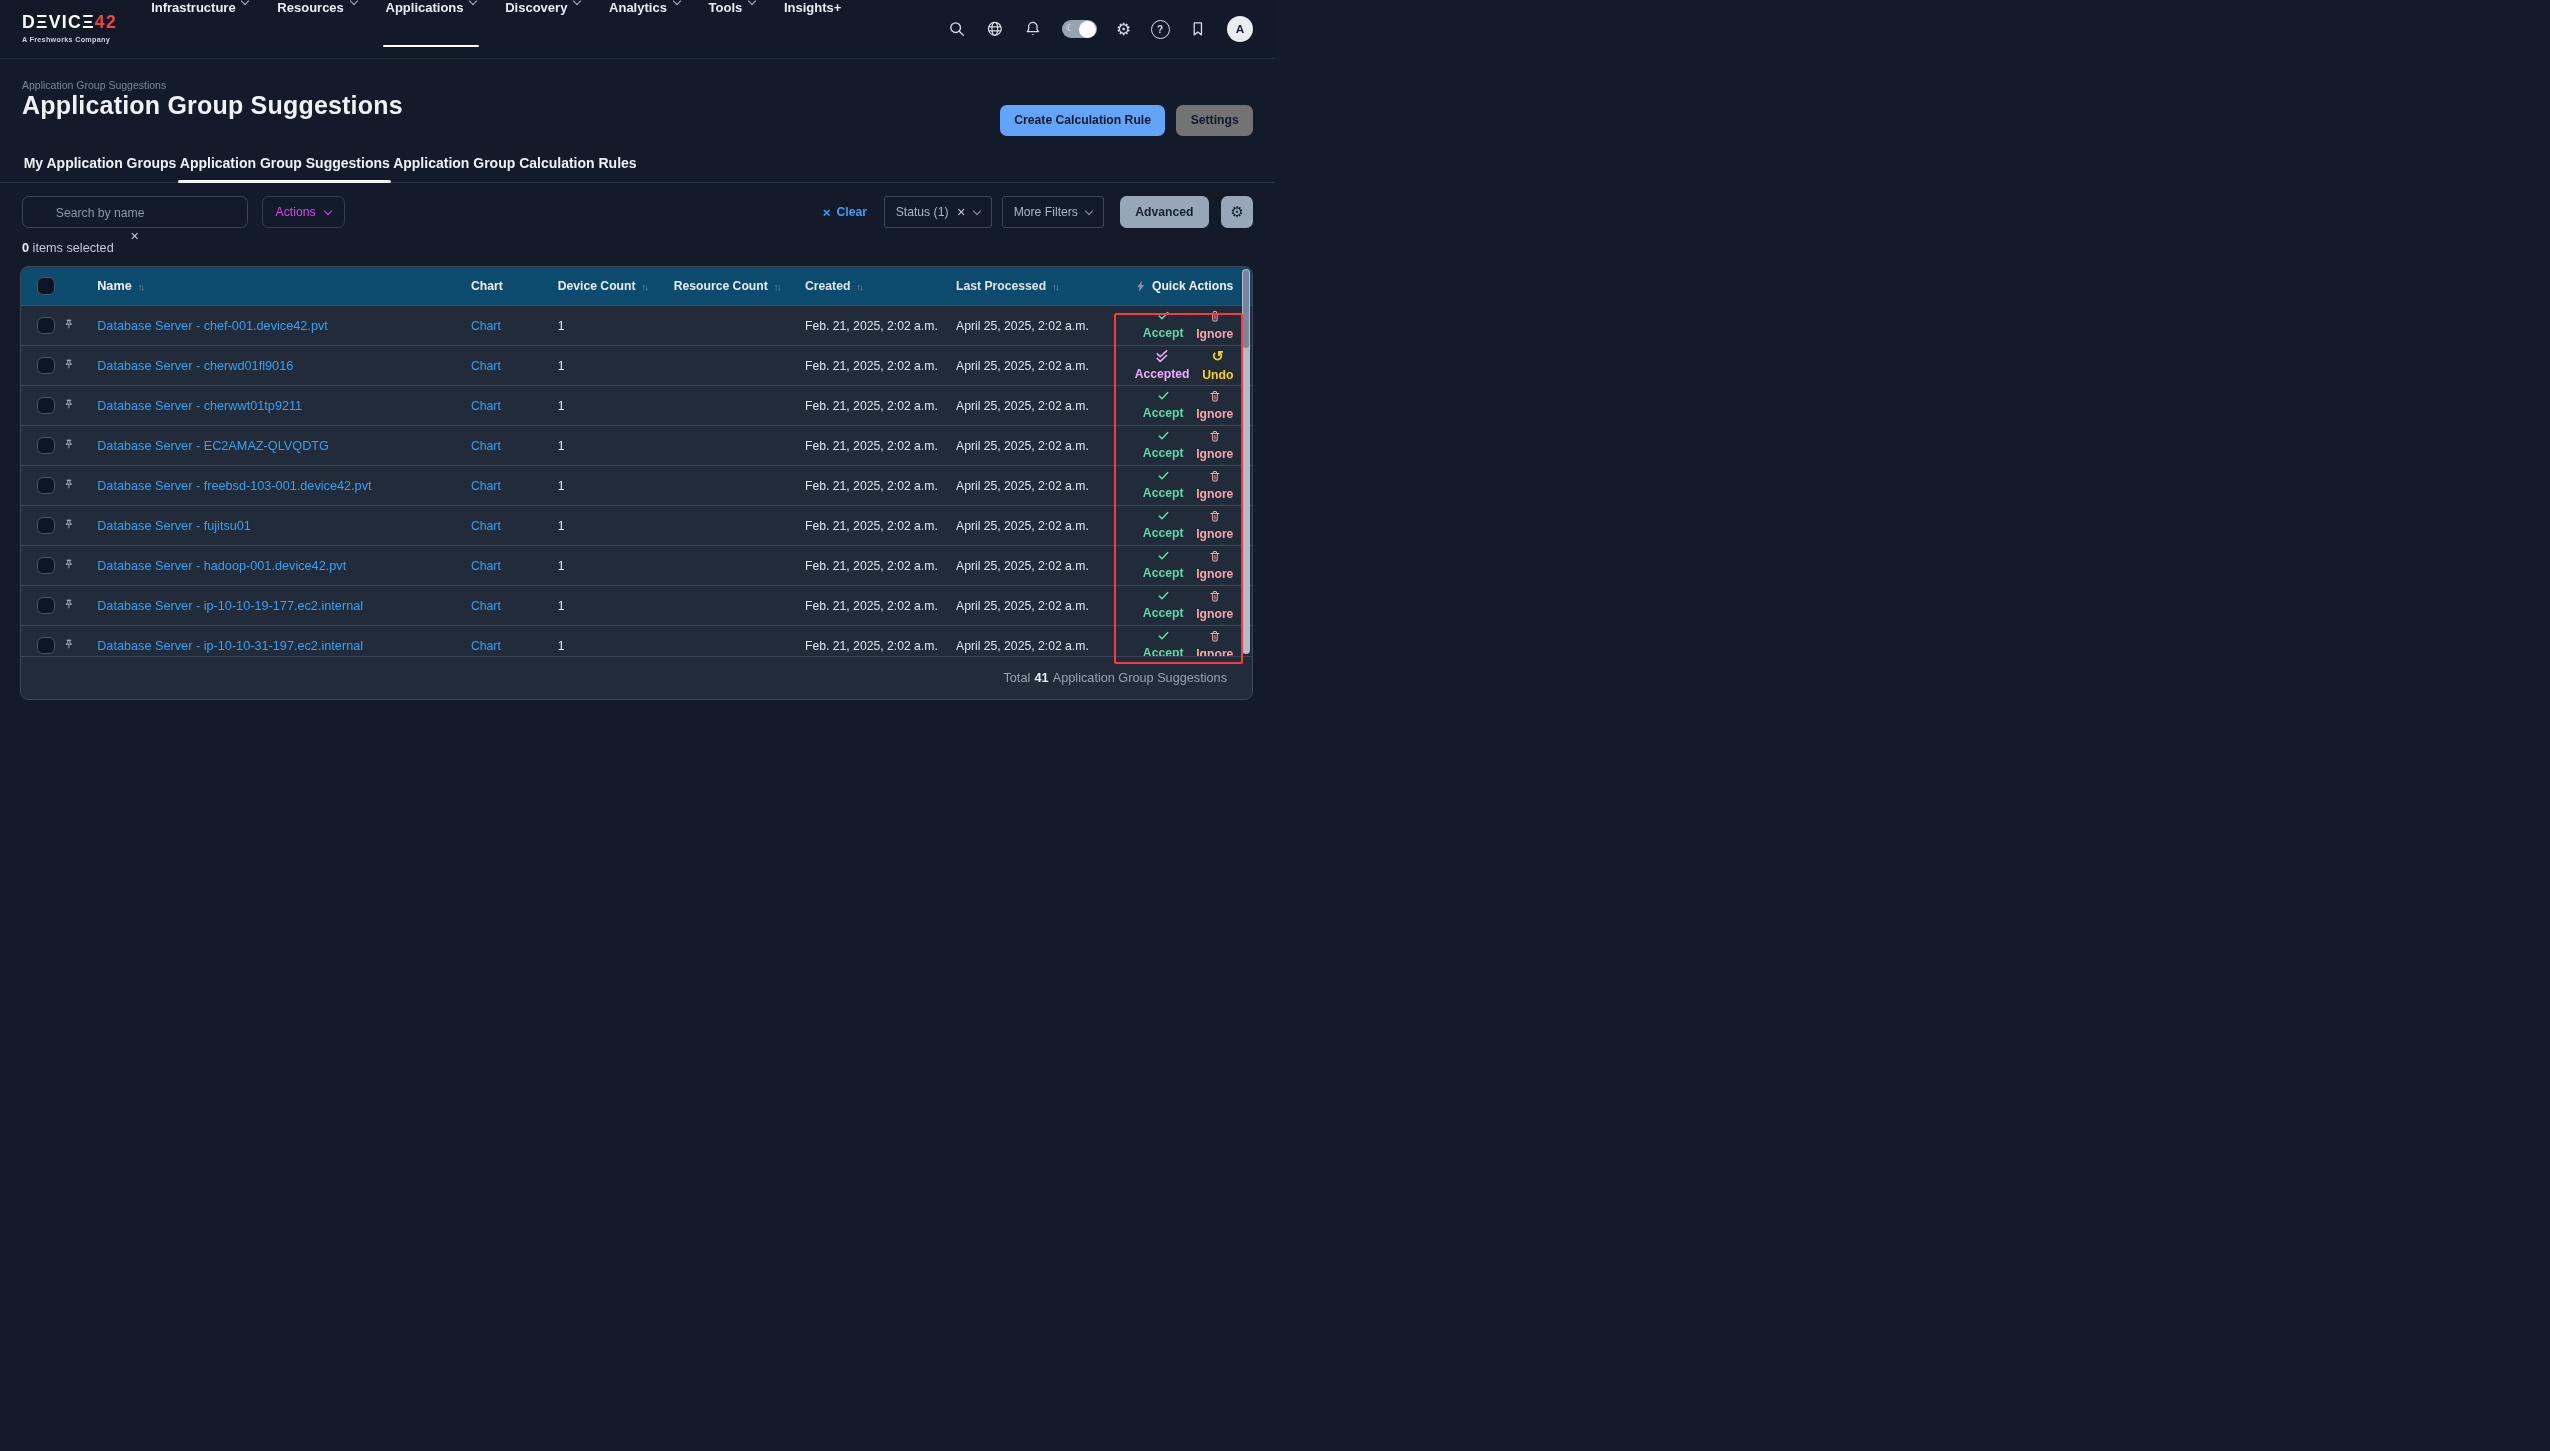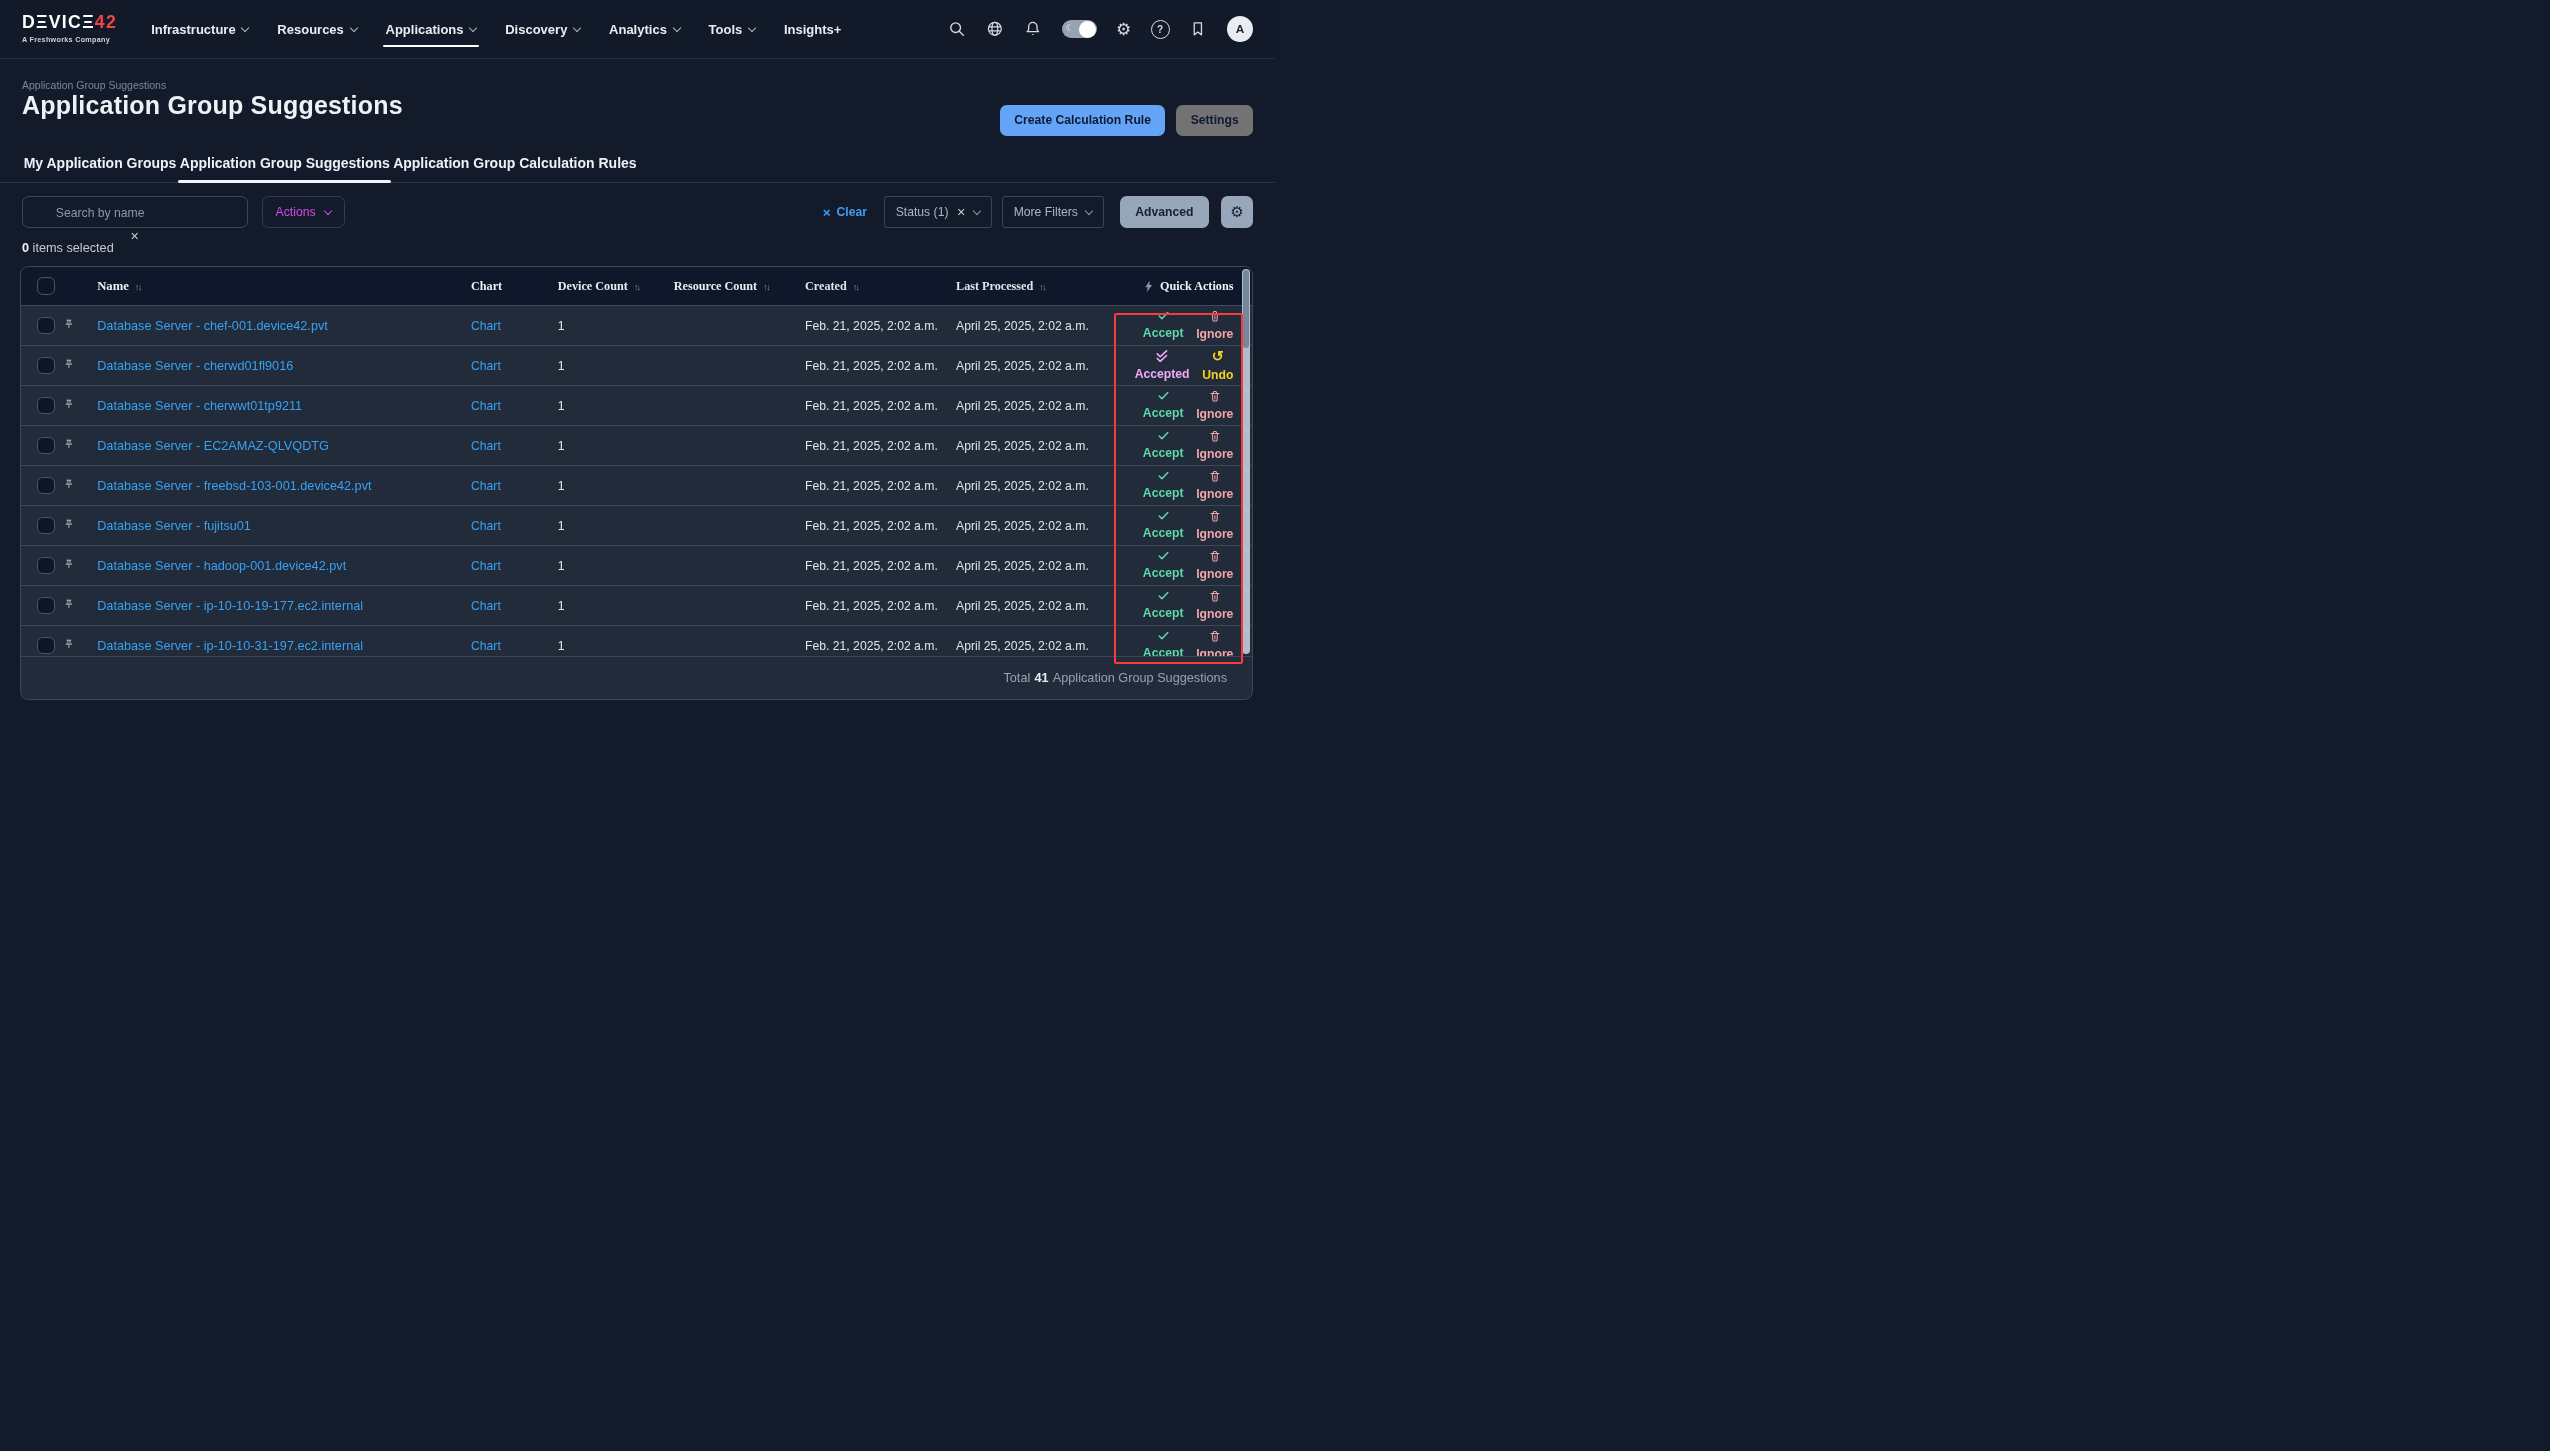--- a/index.html
+++ b/index.html
@@ -11,21 +11,21 @@
   .chev{display:inline-block;width:5px;height:5px;border-right:1.3px solid currentColor;border-bottom:1.3px solid currentColor;transform:rotate(45deg);margin-top:-2.5px;}
   .link{color:#38a1f3;text-decoration:none;cursor:pointer;}
 
   
   .nav{height:59px;display:flex;align-items:center;padding:0 22px;background:#121a2a;border-bottom:0.8px solid #262f40;box-sizing:border-box;}
   .logo{margin-right:34px;cursor:pointer;}
   .logo-word{font-weight:bold;font-size:17.7px;letter-spacing:1.3px;color:#ffffff;line-height:1;}
   .logo-num{color:#ef4444;}
   .logo-sub{font-size:7.2px;color:#ced4dd;margin-top:2.5px;letter-spacing:0.3px;font-weight:bold;}
   .menu{display:flex;gap:29px;align-items:center;height:100%;}
-  .menu-item{display:flex;gap:6.7px;align-items:center;color:#e9edf3;font-size:13px;font-weight:600;position:relative;height:100%;cursor:pointer;}
+  .menu-item{display:flex;gap:6.7px;align-items:flex-start;color:#e9edf3;font-size:13px;font-weight:600;position:relative;height:100%;cursor:pointer;}
   .menu-item .chev{color:#aeb6c2;}
   .menu-item.active::after{content:"";position:absolute;left:-2.5px;right:-2.5px;bottom:11px;height:2.5px;background:#fff;border-radius:1.7px;}
   .nav-right{margin-left:auto;display:flex;align-items:center;gap:19.4px;}
   .nav-ico{width:18.6px;height:18.6px;display:flex;align-items:center;justify-content:center;cursor:pointer;}
   .help-circle{width:17px;height:17px;border:1.3px solid #d6dbe3;border-radius:50%;color:#d6dbe3;font-size:10px;font-weight:bold;display:flex;align-items:center;justify-content:center;cursor:pointer;}
   .gear-glyph{font-size:17px;color:#d6dbe3;line-height:1;cursor:pointer;}
   .toggle{width:35px;height:18.6px;border-radius:9.3px;background:#97a2b2;position:relative;cursor:pointer;}
   .toggle .moon{position:absolute;left:4.2px;top:2.5px;font-size:9.3px;color:#ffffff;}
   .toggle .knob{position:absolute;right:0.8px;top:0.8px;width:17px;height:17px;border-radius:50%;background:#ffffff;}
   .avatar{width:26px;height:26px;border-radius:50%;background:#e9edf2;color:#1a2233;font-size:11.8px;font-weight:bold;display:flex;align-items:center;justify-content:center;cursor:pointer;}
@@ -57,21 +57,21 @@
   .chip{height:32px;border:0.8px solid #3b4759;border-radius:3px;display:flex;align-items:center;gap:8.4px;padding:0 11px;color:#aab4c2;font-size:12.2px;cursor:pointer;box-sizing:border-box;}
   .chip .chev{color:#8f99a8;}
   .btn-advanced{height:32px;background:#98a6ba;color:#16202f;border:none;border-radius:6.7px;font-weight:700;font-size:12.2px;padding:0 15px;margin-left:5.9px;cursor:pointer;font-family:inherit;}
   .btn-gear{width:32px;height:32px;background:#98a6ba;border:none;border-radius:6.7px;display:flex;align-items:center;justify-content:center;font-size:15px;color:#16202f;margin-left:2.5px;cursor:pointer;}
   .selection{padding:0 22px;margin-top:12.7px;font-size:12.7px;color:#c3cad4;}
   .selection b{color:#eef1f6;}
 
   
   .table-wrap{position:relative;margin:11px 20px 0;width:1233px;background:#212b3a;border:0.8px solid #3c4758;border-radius:8.4px;overflow:hidden;box-sizing:border-box;}
   .grid{display:grid;grid-template-columns:42px 30px 378px 85px 116px 133px 151px 145px 1fr;align-items:center;}
-  .thead{height:38px;background:#0f172a;border-bottom:0.8px solid #414c5e;font-weight:700;font-size:12.2px;color:#eef1f6;font-family:Liberation Serif, serif;}
+  .thead{height:38px;background:#0c4a6e;border-bottom:0.8px solid #414c5e;font-weight:700;font-size:12.2px;color:#eef1f6;}
   .tbody{height:350px;overflow:hidden;}
   .trow{height:40px;border-bottom:0.8px solid #3d4858;font-size:12.2px;box-sizing:border-box;}
   .cell{white-space:nowrap;overflow:hidden;}
   .c-check{padding-left:16px;}
   .checkbox{width:17.7px;height:17.7px;border:1.7px solid #49566b;border-radius:5.9px;background:#0e1626;display:block;cursor:pointer;box-sizing:border-box;}
   .pin{color:#c3cad4;display:flex;align-items:center;cursor:pointer;}
   .pin svg{width:11.8px;height:14.3px;}
   .c-name{padding-left:4.2px;font-size:12.7px;}
   .c-dcount,.c-rcount{color:#e8edf3;padding-left:1.7px;}
   .c-created,.c-last{color:#dfe5ed;}

